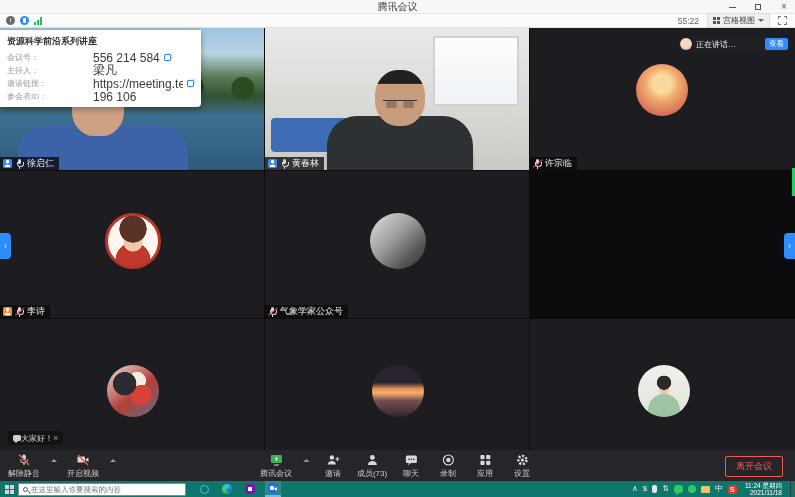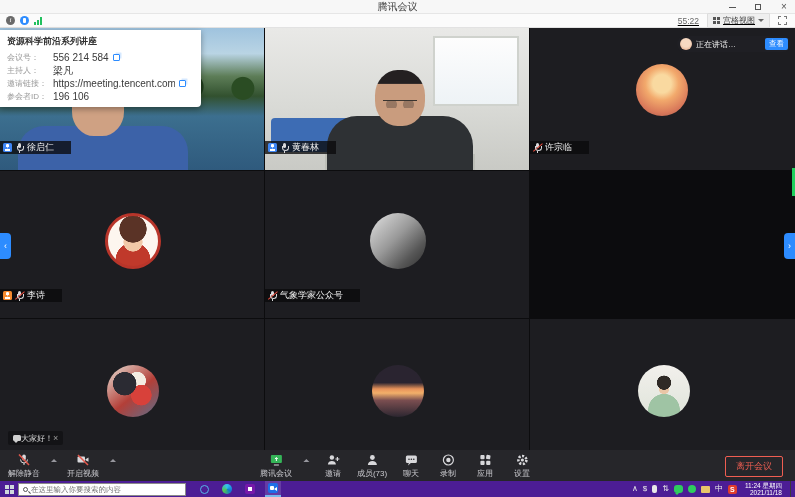--- a/index.html
+++ b/index.html
@@ -22,21 +22,21 @@
   .statusbar { position:absolute; left:0; top:14px; width:795px; height:14px;
     background:#fbfbfb; border-bottom:1px solid #e2e2e2; display:flex; align-items:center; }
   .sb-left { display:flex; align-items:center; gap:5px; margin-left:6px; }
   .ic-info { width:9px; height:9px; border-radius:50%; background:#6a6a6a; color:#fff;
     font-size:7px; line-height:9px; text-align:center; font-style:italic; font-family:"Liberation Serif",serif; }
   .ic-shield { width:9px; height:9px; border-radius:50%; background:#2d8cff; position:relative; }
   .ic-shield::after { content:""; position:absolute; left:3px; top:2px; width:3px; height:5px; background:#fff; border-radius:1px; }
   .ic-signal { display:flex; align-items:flex-end; gap:1px; height:8px; }
   .ic-signal i { display:block; width:2px; background:#21c05e; }
   .ic-signal i:nth-child(1){height:3px}.ic-signal i:nth-child(2){height:5px}.ic-signal i:nth-child(3){height:8px}
-  .sb-right { margin-left:auto; display:flex; align-items:center; gap:8px; margin-right:8px;text-decoration:underline; }
+  .sb-right { margin-left:auto; display:flex; align-items:center; gap:8px; margin-right:8px; }
   .sb-timer { font-size:8.5px; color:#666; }
   .viewbtn { display:flex; align-items:center; gap:3px; background:#efefef; border:1px solid #ddd;
     border-radius:1px; padding:1px 5px; cursor:pointer; }
   .ic-grid { display:grid; grid-template-columns:3px 3px; grid-gap:1px; }
   .ic-grid i { display:block; width:3px; height:3px; background:#555; }
   .viewbtn .lbl { font-size:8px; color:#444; }
   .caret-down { width:0; height:0; border-left:3px solid transparent; border-right:3px solid transparent; border-top:3px solid #666; }
   .ic-fullscreen { width:9px; height:9px; border:1px dashed #777; cursor:pointer; }
 
   
@@ -83,43 +83,43 @@
               radial-gradient(circle at 58% 30%, #f4ece2 0 18%, transparent 19%),
               linear-gradient(140deg,#e8e2d8 0%,#b33f38 55%,#5a6f8c 100%); }
   .av-sunset2 { background:linear-gradient(180deg,#2a2430 0 34%, #e8925a 46%, #f2b06a 54%, #7a4e50 68%, #2c2630 100%); }
   .av-boy { background:radial-gradient(circle at 50% 34%, #2f2a26 0 16%, transparent 17%),
             radial-gradient(circle at 50% 46%, #e9c6a6 0 13%, transparent 14%),
             radial-gradient(circle at 50% 86%, #9fc4a4 0 30%, transparent 31%),
             linear-gradient(180deg,#f2f0ec 0%,#dfe4da 100%); }
   .av-toast { background:radial-gradient(circle at 50% 40%, #f6d9c2 0 45%, #e0a07c 100%); }
 
   
-  .nametag { position:absolute; left:0; bottom:16px; display:flex; align-items:center; gap:3px;
-    background:rgba(10,10,12,.78); padding:1px 17px 1px 3px; height:13px; }
+  .nametag { position:absolute; left:0; bottom:0; display:flex; align-items:center; gap:3px;
+    background:rgba(10,10,12,.78); padding:1px 5px 1px 3px; height:13px; }
   .nametag .nm { font-size:9px; color:#f0f0f0; white-space:nowrap; }
   .pico { width:9px; height:9px; border-radius:1.5px; position:relative; }
   .pico::after { content:""; position:absolute; left:2px; top:1px; width:5px; height:7px;
     background:radial-gradient(circle at 50% 26%, #fff 1.6px, transparent 1.8px),
                radial-gradient(circle at 50% 115%, #fff 3.4px, transparent 3.6px); }
   .pico.blue { background:#3f87f5; } .pico.orange { background:#f58a2e; }
   .mico { position:relative; width:9px; height:11px; }
   .mico::before { content:""; position:absolute; left:3px; top:1px; width:3px; height:5px; border-radius:1.5px; background:#d9d9dc; }
   .mico::after { content:""; position:absolute; left:2px; top:4px; width:5px; height:4px;
     border:1px solid #d9d9dc; border-top:none; border-radius:0 0 4px 4px; }
   .mico .stand { position:absolute; left:4px; top:8.5px; width:1px; height:2px; background:#d9d9dc; }
   .mico.muted .slash { position:absolute; left:-1px; top:5px; width:12px; height:1.4px;
     background:#e84c3d; transform:rotate(-40deg); }
 
   
   .popup { position:absolute; left:0; top:2px; width:201px; height:77px; background:#fff;
     border-radius:0 0 4px 0; box-shadow:0 2px 6px rgba(0,0,0,.35); padding:5px 7px 4px; }
   .popup .ptitle { font-size:9px; font-weight:bold; color:#333; margin-bottom:3px; }
   .popup .prow { display:flex; align-items:center; height:13px; }
   .popup .plabel { width:46px; font-size:8px; color:#9a9a9a; flex:none; }
-  .popup .pval { font-size:10px; color:#3a3a3a; white-space:nowrap; overflow:hidden; max-width:122px; }
+  .popup .pval { font-size:12px; color:#3a3a3a; white-space:nowrap; overflow:hidden; max-width:122px;margin-left:40px; }
   .ic-copy { width:7px; height:7px; border:1px solid #2d8cff; border-radius:1px; margin-left:4px;
     box-shadow:2px -2px 0 -0.5px #2d8cff33; flex:none; cursor:pointer; position:relative; }
 
   
   .toast { position:absolute; left:677px; top:8px; width:114px; height:16px; border-radius:8px;
     background:rgba(32,32,36,.85); display:flex; align-items:center; gap:4px; padding:0 3px; }
   .toast .tav { width:12px; height:12px; flex:none; }
   .toast .ttext { font-size:8px; color:#eee; white-space:nowrap; overflow:hidden; flex:1; }
   .toast .tbadge { background:#2d8cff; color:#fff; font-size:7.5px; border-radius:2px; padding:1px 4px; cursor:pointer; flex:none; }
 
@@ -147,21 +147,21 @@
   .tbtn { display:flex; flex-direction:column; align-items:center; justify-content:center; gap:1px; cursor:pointer; min-width:26px; }
   .tbtn svg { display:block; }
   .tbtn .tlbl { font-size:8px; color:#c9c9ce; white-space:nowrap; }
   .tbtn-wrap { display:flex; align-items:flex-start; gap:11px; }
   .caret-up { width:0; height:0; border-left:3px solid transparent; border-right:3px solid transparent;
     border-bottom:3px solid #97979e; margin-top:6px; cursor:pointer; }
   .leavebtn { position:absolute; right:12px; top:6px; border:1px solid #ef5e52; color:#ef5e52;
     font-size:9px; border-radius:2px; padding:3px 10px; cursor:pointer; background:transparent; }
 
   
-  .taskbar { position:absolute; left:0; top:481px; width:795px; height:16px; background:#4c1d95;
+  .taskbar { position:absolute; left:0; top:481px; width:795px; height:16px; background:#0f766e;
     display:flex; align-items:center; }
   .startbtn { width:18px; height:16px; display:flex; align-items:center; justify-content:center; cursor:pointer; }
   .winlogo { display:grid; grid-template-columns:4px 4px; grid-gap:1px; }
   .winlogo i { display:block; width:4px; height:4px; background:#cfd8dc; }
   .searchbox { width:168px; height:13px; background:#fff; border:1px solid #8a8a8a; display:flex;
     align-items:center; gap:3px; padding:0 4px; }
   .ic-search { width:5px; height:5px; border:1px solid #555; border-radius:50%; position:relative; flex:none; }
   .ic-search::after { content:""; position:absolute; left:4px; top:4px; width:3px; height:1px; background:#555; transform:rotate(45deg); }
   .searchbox input { border:none; outline:none; width:100%; font-size:7.5px; color:#333; background:transparent;
     font-family:"Liberation Sans","DejaVu Sans",sans-serif; }

